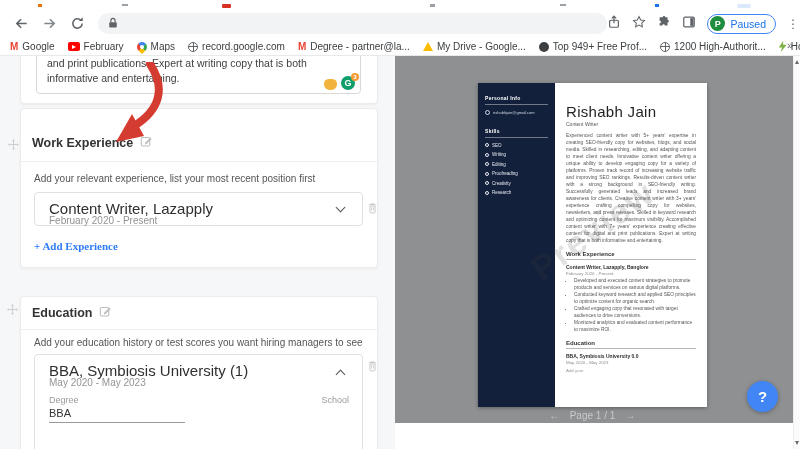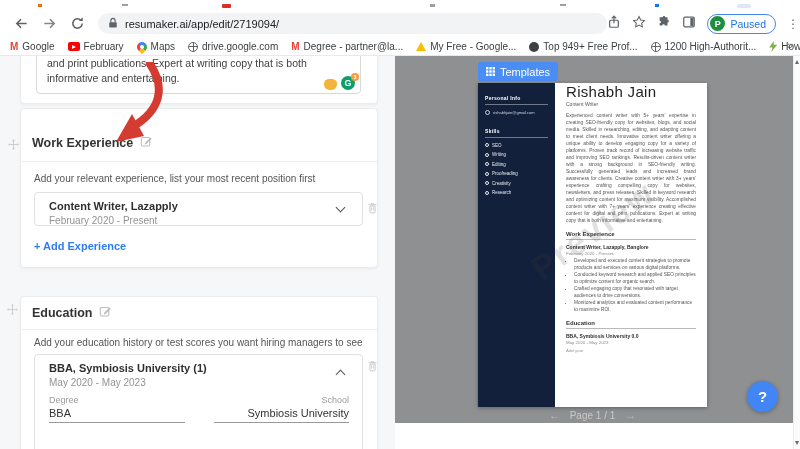--- a/index.html
+++ b/index.html
@@ -56,27 +56,27 @@
   .emo-g { position:relative; width:14px; height:14px; border-radius:50%; background:#0f9d6a; color:#fff; font-size:9px; font-weight:bold; display:flex; align-items:center; justify-content:center; }
   .emo-g .badge { position:absolute; top:-3px; right:-4px; width:8px; height:8px; border-radius:50%; background:#f29d38; color:#fff; font-size:5.5px; font-weight:bold; display:flex; align-items:center; justify-content:center; }
 
   .section-we { left:20px; top:52px; width:358px; height:160px; }
   .section-edu { left:20px; top:240px; width:358px; height:156px; border-bottom:none; border-radius:4px 4px 0 0; }
   .sec-head { position:absolute; left:11px; display:flex; align-items:center; gap:7px; }
   .sec-title { font-size:12.5px; font-weight:bold; color:#333; }
   .sec-divider { position:absolute; left:0; right:0; border-top:1px solid #efefef; }
   .sec-desc { position:absolute; left:13px; font-size:10px; color:#555; }
   .entry { position:absolute; left:13px; width:329px; background:#fff; border:1px solid #e0e0e0; border-radius:4px; }
-  .entry-title { position:absolute; left:14px; top:7px; font-size:11px; font-weight:bold; color:#2f2f2f; }
+  .entry-title { position:absolute; left:14px; top:7px; font-size:15px; font-weight:normal; color:#2f2f2f; }
   .entry-date { position:absolute; left:14px; top:22px; font-size:10px; color:#939393; }
   .chev { position:absolute; right:18px; width:7px; height:7px; border-right:1.5px solid #555; border-bottom:1.5px solid #555; }
   .chev.down { top:11px; transform:rotate(45deg); }
   .chev.up { top:16px; transform:rotate(-135deg); }
   .trash { position:absolute; left:345px; width:13px; height:14px; }
-  .add-link { position:absolute; left:13px; font-size:11px; color:#2e7cf6; font-weight:bold; }
+  .add-link { position:absolute; left:13px; font-size:11px; color:#2e7cf6; font-weight:bold;font-family:Liberation Serif, serif; }
   .field-label { font-size:9px; color:#9a9a9a; }
   .field-value { font-size:11px; color:#333; border-bottom:1px solid #9a9a9a; padding:2px 0 3px; }
   .fld-degree { position:absolute; left:14px; top:40px; width:136px; }
   .fld-school { position:absolute; left:179px; top:40px; width:135px;text-align:right; }
   .drag-handle { position:absolute; width:13px; height:13px; }
   .arrow-svg { position:absolute; left:92px; top:6px; pointer-events:none; }
 
   
   .preview { position:absolute; left:0; top:0; width:398px; height:367px; background:#8f9091; }
   .btn { position:absolute; top:6px; display:flex; align-items:center; justify-content:center; gap:5px; color:#fff; font-size:11px; border-radius:3px; cursor:pointer; }
@@ -84,21 +84,21 @@
   .btn-download { left:287px; width:86px; height:20px; background:#e55e5e; }
 
   .resume-page { position:absolute; left:83px; top:27px; width:229px; height:324px; display:flex; background:#fff; box-shadow:0 1px 4px rgba(0,0,0,.35); }
   .r-side { width:77px; background:#13203b; padding:12px 7px 0; color:#fff; }
   .r-sec-head { font-size:5px; font-weight:bold; letter-spacing:.3px; border-bottom:1px solid rgba(255,255,255,.4); padding-bottom:3px; }
   .r-email { display:flex; align-items:center; gap:3px; margin-top:5px; font-size:4px; color:#cdd5e3; }
   .r-email .cir { width:5px; height:5px; border:0.8px solid #cdd5e3; border-radius:50%; flex:0 0 auto; }
   .r-skills { margin-top:13px; }
   .skill { display:flex; align-items:center; gap:3px; margin-top:4.5px; font-size:4.5px; color:#e7ebf2; }
   .skill .dot { width:4px; height:4px; border:0.8px solid #e7ebf2; border-radius:50%; flex:0 0 auto; }
-  .r-main { flex:1; padding:0 11px 0; background:#fff; overflow:hidden; }
+  .r-main { flex:1; padding:20px 11px 0; background:#fff; overflow:hidden; }
   .r-name { font-size:15px; color:#1f1f1f; letter-spacing:.3px; }
   .r-title { font-size:5px; color:#555; margin-top:1px; }
   .r-summary { font-size:4.8px; line-height:7px; color:#555; margin-top:5px; text-align:justify; }
   .r-h { font-size:6px; font-weight:bold; color:#333; border-bottom:1px solid #b9b9b9; padding-bottom:2px; margin-top:7px; }
   .r-job { font-size:5px; font-weight:bold; color:#2c2c2c; margin-top:4px; }
   .r-date { font-size:4.4px; color:#8b8b8b; margin-top:1px; }
   .rbul { margin:2px 0 0 8px; }
   .rbul li { font-size:4.8px; line-height:6.5px; color:#555; margin-top:1px; }
   .r-note { font-size:4.4px; color:#9a9a9a; margin-top:3px; }
   .watermark { position:absolute; left:-20px; top:128px; width:270px; text-align:center; transform:rotate(-36deg); font-size:34px; font-weight:bold; color:rgba(70,70,70,.16); letter-spacing:2px; pointer-events:none; }
@@ -139,21 +139,20 @@
             <path d="M13 8a5 5 0 1 1-1.4-3.5" stroke="#5f6368" stroke-width="1.7" fill="none"></path>
             <path d="M13.6 1.2 v4.2 h-4.2 z" fill="#5f6368"></path>
           </svg>
         </span>
     </div>
     <div class="omnibox">
       <span><svg width="10" height="12" viewBox="0 0 12 14">
             <rect x="1.5" y="6" width="9" height="6.5" rx="1" fill="#5f6368"></rect>
             <path d="M3.5 6 V4 a2.5 2.5 0 0 1 5 0 V6" stroke="#5f6368" stroke-width="1.4" fill="none"></path>
           </svg></span>
-      <span class="url-text">resumaker.ai/app/edit/2719094/</span>
     </div>
     <div class="tb-right">
       <span><svg width="14" height="14" viewBox="0 0 16 16">
             <rect x="3" y="6" width="10" height="8" rx="1.5" stroke="#5f6368" stroke-width="1.4" fill="none"></rect>
             <path d="M8 9.5 V1.5 M5.5 3.8 L8 1.3 L10.5 3.8" stroke="#5f6368" stroke-width="1.4" fill="none"></path>
           </svg></span>
       <span><svg width="14" height="14" viewBox="0 0 16 16">
             <path d="M8 1.8 l1.9 3.9 4.3.6 -3.1 3 .7 4.3 -3.8-2 -3.8 2 .7-4.3 -3.1-3 4.3-.6 z" stroke="#5f6368" stroke-width="1.2" fill="none"></path>
           </svg></span>
       <span><svg width="14" height="14" viewBox="0 0 16 16">
@@ -179,29 +178,29 @@
     <span class="bm">
         <span class="ic-yt"></span>
         <span>February</span>
       </span>
     <span class="bm">
         <span class="ic-maps"></span>
         <span>Maps</span>
       </span>
     <span class="bm">
         <span class="ic-globe"></span>
-        <span>drive.google.com</span>
+        <span>record.google.com</span>
       </span>
     <span class="bm">
         <span class="ic-gmail">M</span>
         <span>Degree - partner@la...</span>
       </span>
     <span class="bm">
         <span class="ic-drive"></span>
-        <span>My Free - Google...</span>
+        <span>My Drive - Google...</span>
       </span>
     <span class="bm">
         <span class="ic-dark"></span>
         <span>Top 949+ Free Prof...</span>
       </span>
     <span class="bm">
         <span class="ic-globe"></span>
         <span>1200 High-Authorit...</span>
       </span>
     <span class="bm">
@@ -262,21 +261,20 @@
         <div class="entry" style="top:57px;height:110px;">
           <div class="entry-title">BBA, Symbiosis University (1)</div>
           <div class="entry-date">May 2020 - May 2023</div>
           <span class="chev up"></span>
           <div class="fld-degree">
             <div class="field-label">Degree</div>
             <div class="field-value">BBA</div>
           </div>
           <div class="fld-school">
             <div class="field-label">School</div>
-            <div class="field-value">Symbiosis University</div>
           </div>
         </div>
         <span class="trash" style="top:62px;"><svg width="13" height="14" viewBox="0 0 20 20">
               <path d="M6 7 h8 v9 a1.5 1.5 0 0 1 -1.5 1.5 h-5 A1.5 1.5 0 0 1 6 16 z" fill="none" stroke="#c4c4c4" stroke-width="1.4"></path>
               <path d="M4 5 h12 M8 5 V3.5 h4 V5" stroke="#c4c4c4" stroke-width="1.4" fill="none"></path>
               <path d="M8.5 9 v5 M11.5 9 v5" stroke="#c4c4c4" stroke-width="1.2"></path>
             </svg></span>
       </div>
 
       <span class="drag-handle" style="left:7px;top:81px;"><svg width="13" height="13" viewBox="0 0 24 24">
@@ -288,34 +286,20 @@
 
       <svg class="arrow-svg" width="78" height="90" viewBox="0 0 78 90">
         <path d="M58 2 C74 26 68 48 42 64" stroke="#d43c31" stroke-width="8" fill="none" stroke-linecap="round"></path>
         <polygon points="24,80 52,74 40,52" fill="#d43c31"></polygon>
       </svg>
     </div>
 
     <div class="preview-col">
       <div class="preview">
 
-        <div class="btn btn-templates">
-          <svg width="9" height="9" viewBox="0 0 9 9">
-              <rect x="0" y="0" width="2.4" height="2.4" fill="#fff"></rect>
-              <rect x="3.3" y="0" width="2.4" height="2.4" fill="#fff"></rect>
-              <rect x="6.6" y="0" width="2.4" height="2.4" fill="#fff"></rect>
-              <rect x="0" y="3.3" width="2.4" height="2.4" fill="#fff"></rect>
-              <rect x="3.3" y="3.3" width="2.4" height="2.4" fill="#fff"></rect>
-              <rect x="6.6" y="3.3" width="2.4" height="2.4" fill="#fff"></rect>
-              <rect x="0" y="6.6" width="2.4" height="2.4" fill="#fff"></rect>
-              <rect x="3.3" y="6.6" width="2.4" height="2.4" fill="#fff"></rect>
-              <rect x="6.6" y="6.6" width="2.4" height="2.4" fill="#fff"></rect>
-            </svg>
-          <span>Templates</span>
-        </div>
 
 
         <div class="resume-page">
           <div class="r-side">
             <div class="r-sec-head">Personal Info</div>
             <div class="r-email">
                 <span class="cir"></span>
                 <span>rishabhjain@gmail.com</span>
               </div>
             <div class="r-skills">

